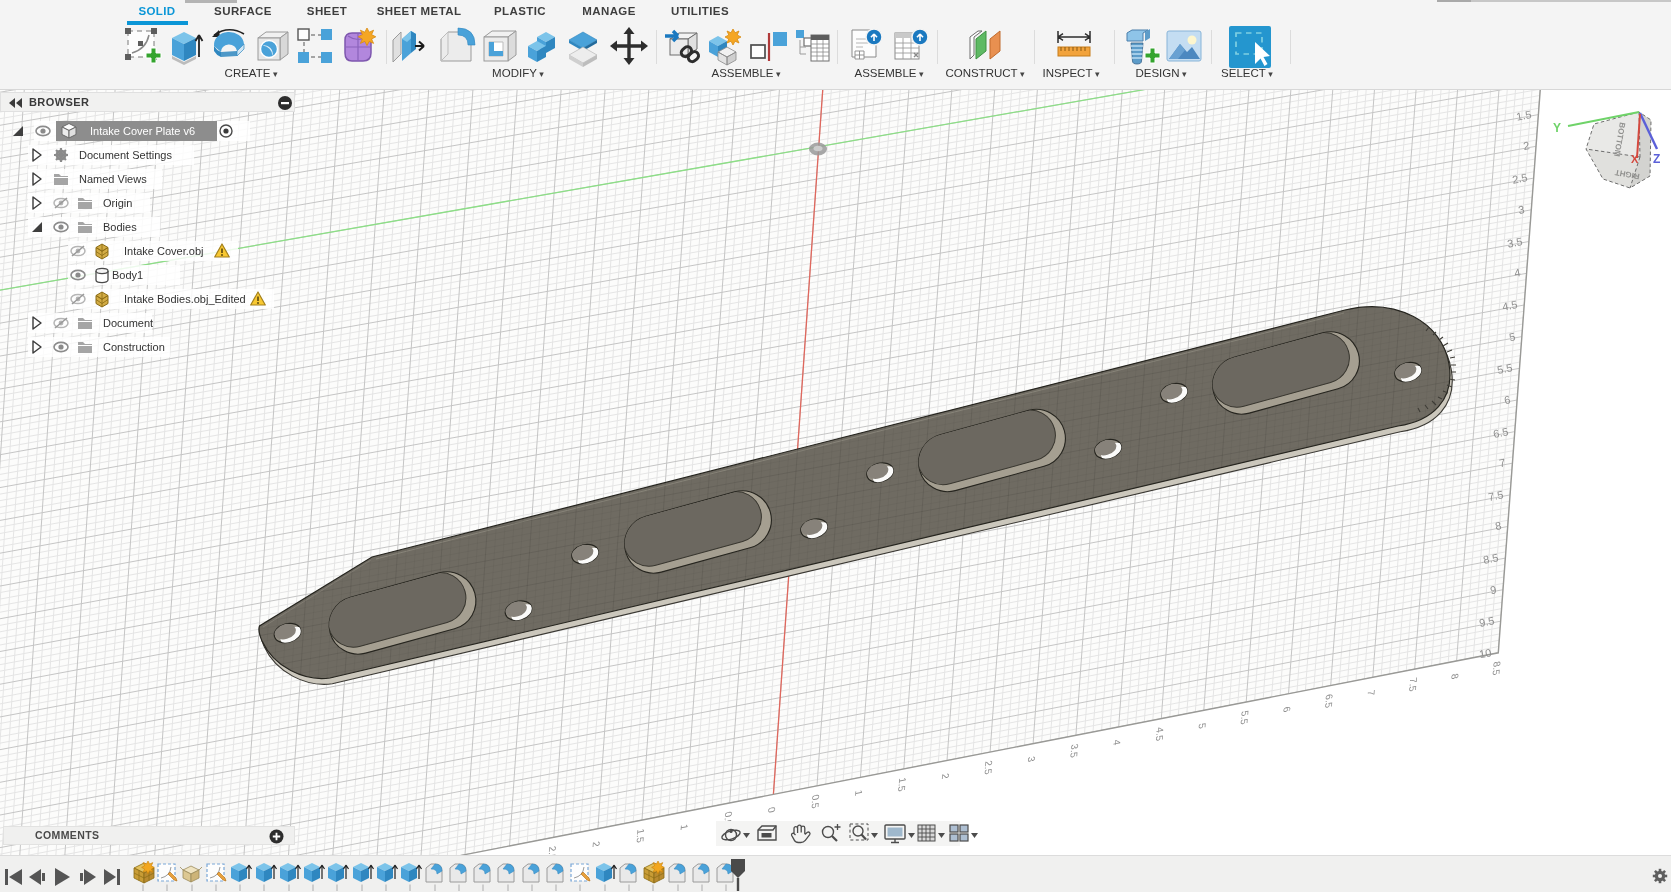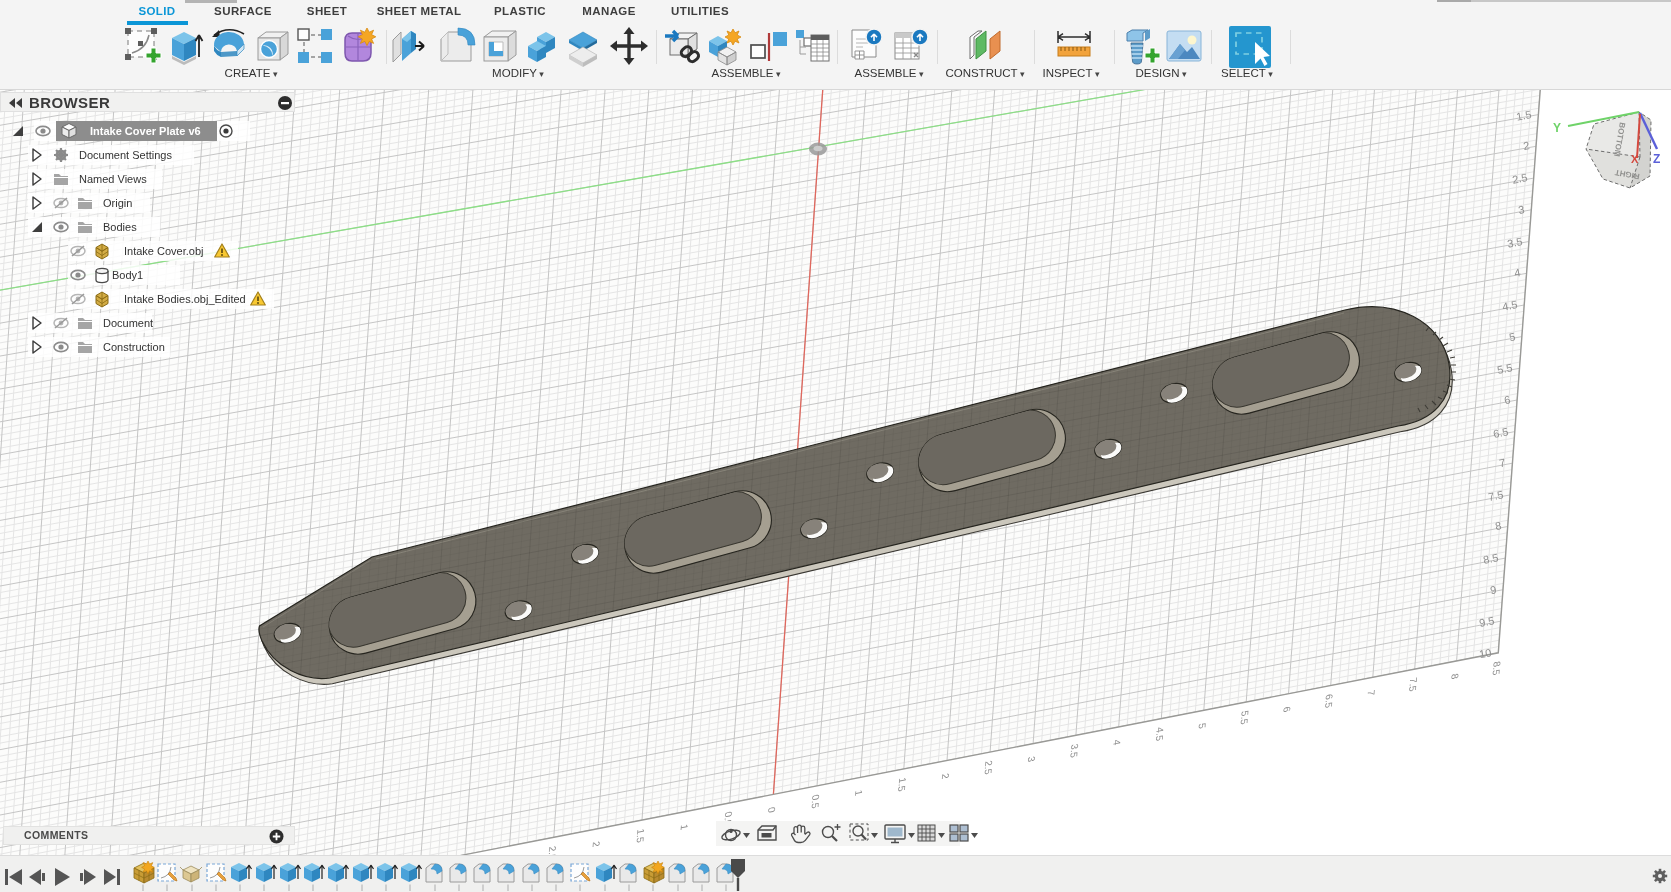--- a/index.html
+++ b/index.html
@@ -4,21 +4,21 @@
 html,body{width:1671px;height:892px;overflow:hidden;font-family:"Liberation Sans",sans-serif;background:#fff}
 #app{position:relative;width:1671px;height:892px}
 #vp{position:absolute;left:0;top:0;z-index:0}
 #toolbar{position:absolute;left:0;top:0;width:1671px;height:90px;background:#f4f4f4;border-bottom:1px solid #d7d7d7;z-index:20}
 .tab{position:absolute;top:5px;font-size:11.5px;font-weight:700;color:#3e3e3e;letter-spacing:.4px;transform:translateX(-50%)}
 .grplbl{position:absolute;top:67px;font-size:11.5px;color:#333;transform:translateX(-50%);white-space:nowrap}
 .grplbl:after{content:" \25BE";font-size:9px;color:#444}
 .sep{position:absolute;top:30px;height:34px;width:1px;background:#dcdcdc}
 #design{position:absolute;left:6px;top:11px;width:106px;height:62px;background:#f8f8f8;border:1px solid #c9c9c9;border-radius:2px;text-align:center;line-height:60px;font-size:12.5px;font-weight:700;color:#333;letter-spacing:.3px}
 #browser{position:absolute;left:0;top:92px;z-index:10}
-#bheader{position:absolute;left:0;top:0;width:295px;height:20px;background:#f1f1f0;border:1px solid #e0e0e0;font-size:15px;color:#3a3a3a;font-weight:700;letter-spacing:.4px;line-height:19px}
+#bheader{position:absolute;left:0;top:0;width:295px;height:20px;background:#f1f1f0;border:1px solid #e0e0e0;font-size:11px;color:#3a3a3a;font-weight:700;letter-spacing:.4px;line-height:19px}
 .brow{position:absolute;height:20px;line-height:20px;font-size:11px;color:#333;background:rgba(255,255,255,.84);white-space:nowrap}
 .bico{position:absolute;top:2px}
 #comments{position:absolute;left:3px;top:826px;width:292px;height:19px;background:#f0f0ef;border:1px solid #e2e2e1;font-size:10.5px;color:#4a4a4a;font-weight:700;letter-spacing:.4px;line-height:17px}
 #navbar{position:absolute;left:716px;top:821px;width:244px;height:25px;background:#f4f4f3;z-index:5}
 #timeline{position:absolute;left:0;top:855px;width:1671px;height:37px;background:#f0f0ef;border-top:1px solid #dcdcdc;z-index:6}
 text{font-family:"Liberation Sans",sans-serif}
 </style></head>
 <body>
 <div id="app">
 <svg id="vp" width="1671" height="892" viewBox="0 0 1671 892">
@@ -439,21 +439,21 @@
         <svg width="16" height="16" class="bico" style="left:27px">
           <ellipse cx="8" cy="8" rx="7" ry="4.6" fill="none" stroke="#8b8b8b" stroke-width="1.6"></ellipse>
           <circle cx="8" cy="8" r="2.6" fill="#8b8b8b"></circle>
         </svg>
 <div style="position:absolute;left:48px;top:0;width:161px;height:20px;background:#8d8d8d"></div>
 <svg width="18" height="18" class="bico" style="left:52px;top:1px">
           <polygon points="2,5 9,1.5 16,5 9,8.5" fill="#fdfdfd" stroke="#6a6a6a" stroke-width="1"></polygon>
           <polygon points="2,5 9,8.5 9,16 2,12.5" fill="#ececec" stroke="#6a6a6a" stroke-width="1"></polygon>
           <polygon points="9,8.5 16,5 16,12.5 9,16" fill="#e0e0e0" stroke="#6a6a6a" stroke-width="1"></polygon>
         </svg>
-<span style="position:absolute;left:82px;color:#fff;font-weight:700">Intake Cover Plate v6</span>
+<span style="position:absolute;left:82px;color:#fff;font-weight:400">Intake Cover Plate v6</span>
 <svg width="16" height="16" class="bico" style="left:210px">
           <circle cx="8" cy="8" r="6" fill="#fdfdfd" stroke="#4a4a4a" stroke-width="1.4"></circle>
           <circle cx="8" cy="8" r="2.6" fill="#3a3a3a"></circle>
         </svg>
       </div>
       <div class="brow" style="top:53px;left:28px;width:166px">
         <svg width="16" height="16" class="bico" style="left:1px">
           <polygon points="4,2 12,8 4,14" fill="#fdfdfd" stroke="#3a3a3a" stroke-width="1.4" stroke-linejoin="round"></polygon>
         </svg>
         <svg width="16" height="16" class="bico" style="left:25px">
@@ -578,21 +578,21 @@
           <ellipse cx="8" cy="8" rx="7" ry="4.6" fill="none" stroke="#8b8b8b" stroke-width="1.6"></ellipse>
           <circle cx="8" cy="8" r="2.6" fill="#8b8b8b"></circle>
         </svg>
         <svg width="16" height="15" class="bico" style="left:49px">
           <path d="M1,3 h5 l2,2 h7 v9 h-14 Z" fill="#a5a5a5"></path>
           <path d="M1,6.5 h14" stroke="#fff" stroke-width="1"></path>
         </svg>
         <span style="position:absolute;left:75px">Construction</span>
       </div>
 </div>
-<div id="comments"><span style="margin-left:20px">COMMENTS</span><svg width="15" height="15" style="position:absolute;right:10px;top:2px">
+<div id="comments"><span style="margin-left:31px">COMMENTS</span><svg width="15" height="15" style="position:absolute;right:10px;top:2px">
         <circle cx="7.5" cy="7.5" r="7" fill="#2d2d2d"></circle>
         <path d="M7.5,3.8 V11.2 M3.8,7.5 H11.2" stroke="#fff" stroke-width="1.8"></path>
       </svg></div>
 <div id="navbar">
       <svg width="264" height="25" style="position:absolute;left:0;top:2px">
         <g transform="translate(6,0)">
           <circle cx="9" cy="12" r="5.5" stroke="#4c4c4c" fill="none" stroke-width="1.4"></circle>
           <ellipse cx="9" cy="12" rx="9.5" ry="4" stroke="#4c4c4c" fill="none" stroke-width="1.4" transform="rotate(-18 9 12)"></ellipse>
           <circle cx="9" cy="8.5" r="1.6" fill="#4c4c4c"></circle>
           <g transform="translate(21,0)">

